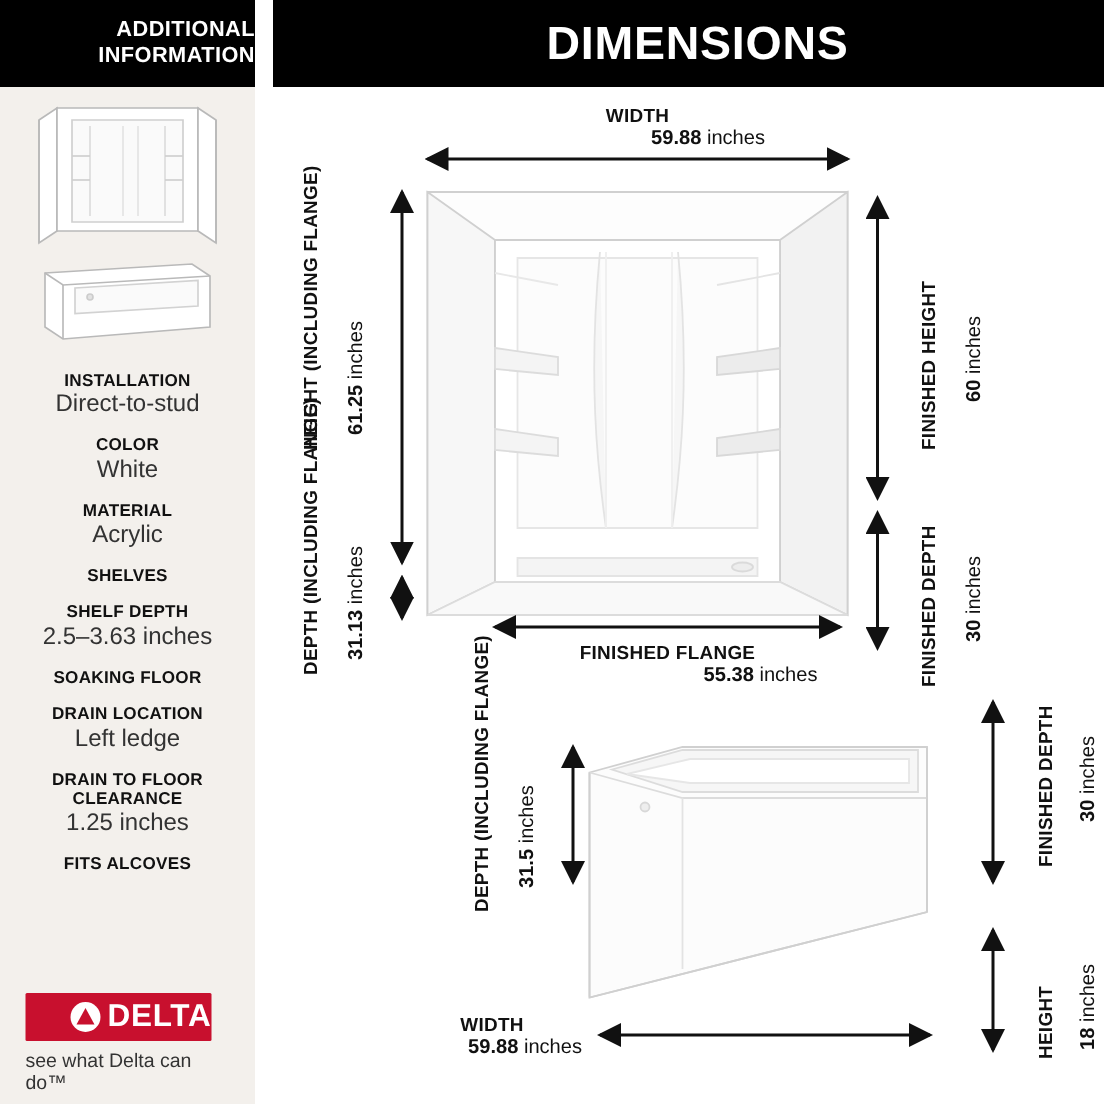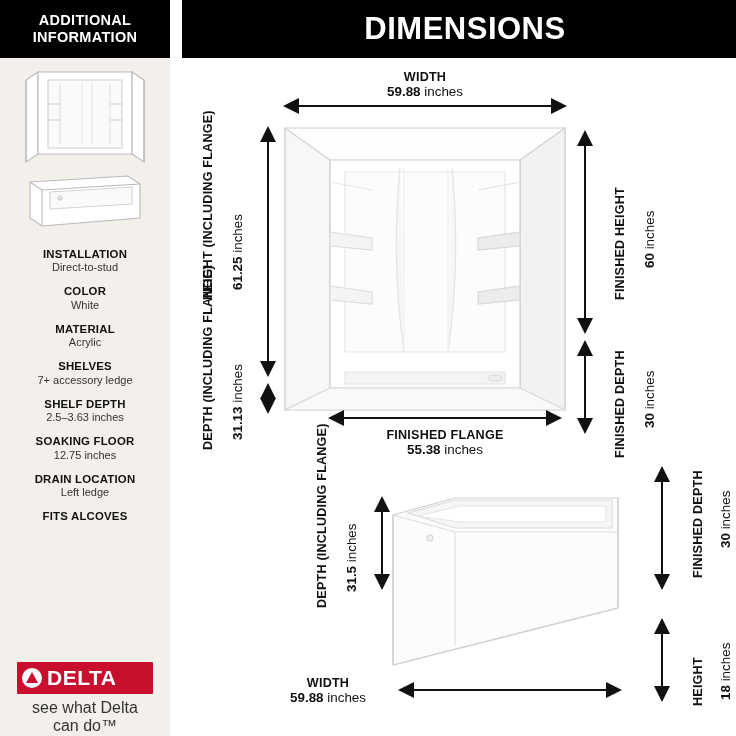--- a/index.html
+++ b/index.html
@@ -23,21 +23,21 @@
     background: #f3f0ec;
   }
   .sidebar-header {
     position: absolute;
     left: 0; top: 0;
     width: 170px; height: 58px;
     background: #000000;
     color: #ffffff;
     display: flex;
     flex-direction: column;
-    align-items: center;
+    align-items: flex-end;
     justify-content: center;
     line-height: 1.15;
   }
   .sidebar-header span {
     font-size: 14.5px;
     font-weight: bold;
     letter-spacing: .3px;
   }
 
   .thumb-area {
@@ -58,53 +58,54 @@
   }
   .spec .spec-label {
     display: block;
     font-size: 11.4px;
     font-weight: bold;
     color: #111111;
     letter-spacing: .2px;
   }
   .spec .spec-value {
     display: block;
-    font-size: 11px;
+    font-size: 16px;
     color: #333333;
   }
 
   
   .brand {
     position: absolute;
     left: 17px; top: 662px;
     width: 136px;
   }
   .brand-bar {
-    width: 136px; height: 32px;
+    width: 124px; height: 32px;
     background: #c8102e;
     display: flex;
     align-items: center;
     border-radius: 1px;
+    justify-content: flex-end;
   }
   .brand-mark {
     width: 30px; height: 32px;
     display: flex; align-items: center; justify-content: center;
   }
   .brand-word {
     color: #ffffff;
     font-size: 21px;
     font-weight: bold;
     letter-spacing: .5px;
     font-family: "Liberation Sans", sans-serif;
   }
   .brand-tagline {
     margin-top: 5px;
-    font-size: 16px;
+    font-size: 13px;
     color: #333333;
-    text-align: center;
+    text-align: left;
   }
 
   
   .title-bar {
     position: absolute;
     left: 182px; top: 0;
     width: 566px; height: 58px;
     background: #000000;
     color: #ffffff;
     display: flex;
@@ -126,21 +127,21 @@
   }
 
   
   .lbl {
     position: absolute;
     color: #111111;
     line-height: 1.15;
     white-space: nowrap;
   }
   .lbl .b { font-weight: bold; font-size: 12.6px; letter-spacing: .2px; display: block; text-align: center; }
-  .lbl .v { font-size: 13.4px; display: block; }
+  .lbl .v { font-size: 13.4px; display: block; text-align: right; }
   .lbl .v b { font-weight: bold; }
   .center { text-align: center; }
 
   .vert {
     position: absolute;
     transform-origin: 0 0;
     white-space: nowrap;
     color: #111111;
   }
   .vert .b { font-weight: bold; font-size: 12.6px; letter-spacing: .2px; }
@@ -200,33 +201,35 @@
       <div class="spec">
         <span class="spec-label">COLOR</span>
         <span class="spec-value">White</span>
       </div>
       <div class="spec">
         <span class="spec-label">MATERIAL</span>
         <span class="spec-value">Acrylic</span>
       </div>
       <div class="spec">
         <span class="spec-label">SHELVES</span>
-        <span class="spec-value">7+ accessory ledge</span>
       </div>
       <div class="spec">
         <span class="spec-label">SHELF DEPTH</span>
         <span class="spec-value">2.5–3.63 inches</span>
       </div>
       <div class="spec">
         <span class="spec-label">SOAKING FLOOR</span>
-        <span class="spec-value">12.75 inches</span>
       </div>
       <div class="spec">
         <span class="spec-label">DRAIN LOCATION</span>
         <span class="spec-value">Left ledge</span>
+      </div>
+      <div class="spec">
+        <span class="spec-label">DRAIN TO FLOOR CLEARANCE</span>
+        <span class="spec-value">1.25 inches</span>
       </div>
       <div class="spec">
         <span class="spec-label">FITS ALCOVES</span>
       </div>
     </div>
 
     <div class="brand">
       <div class="brand-bar">
         <div class="brand-mark">
           <svg width="22" height="22" viewBox="0 0 22 22">

